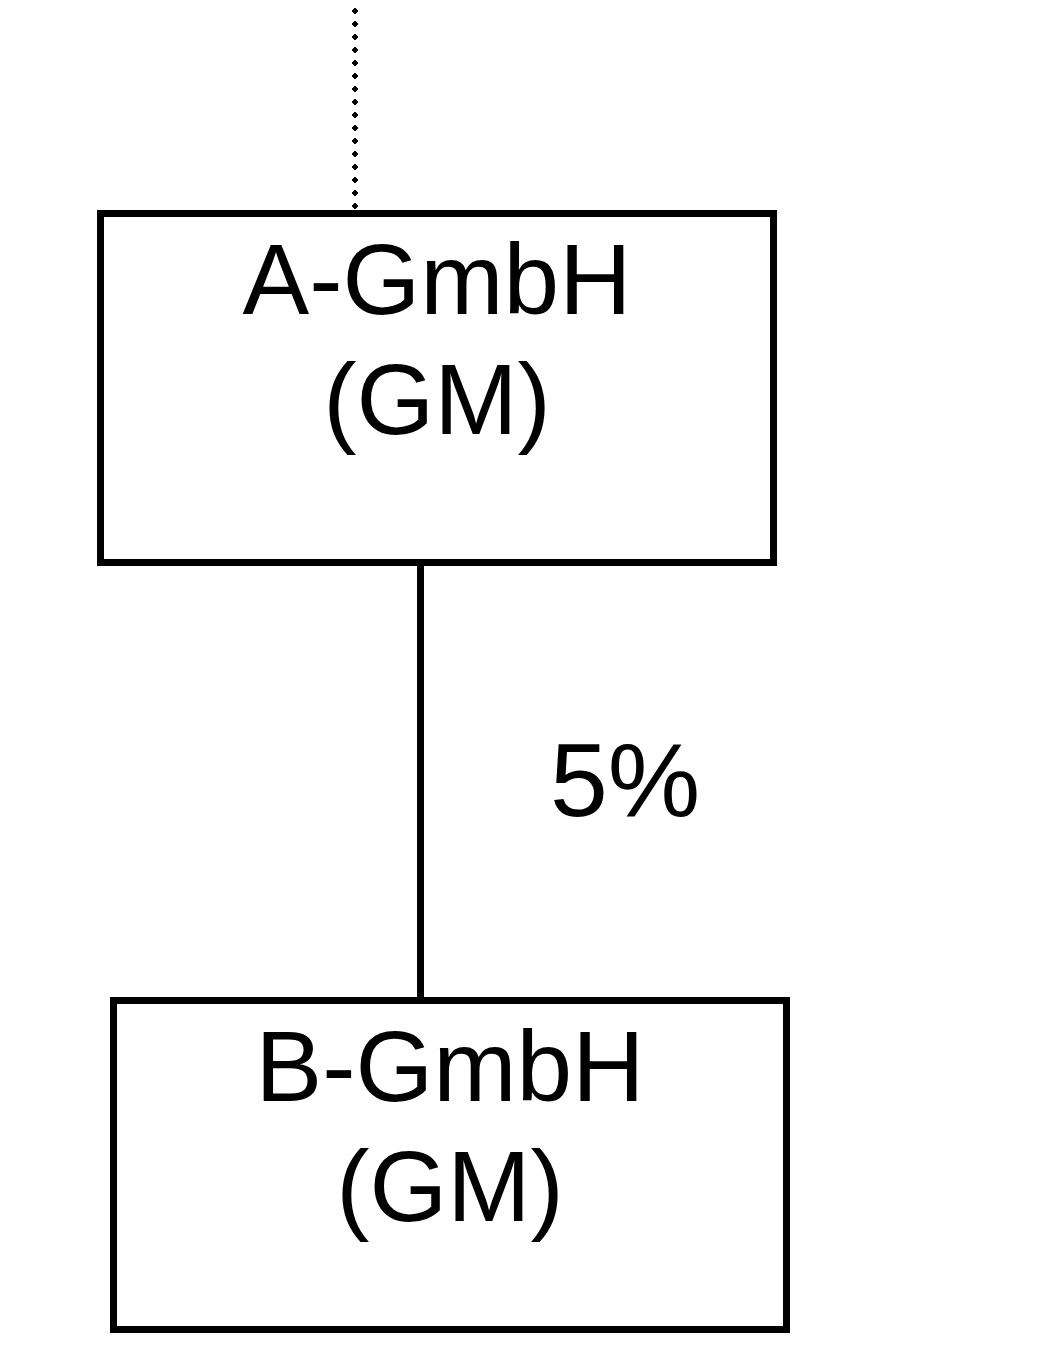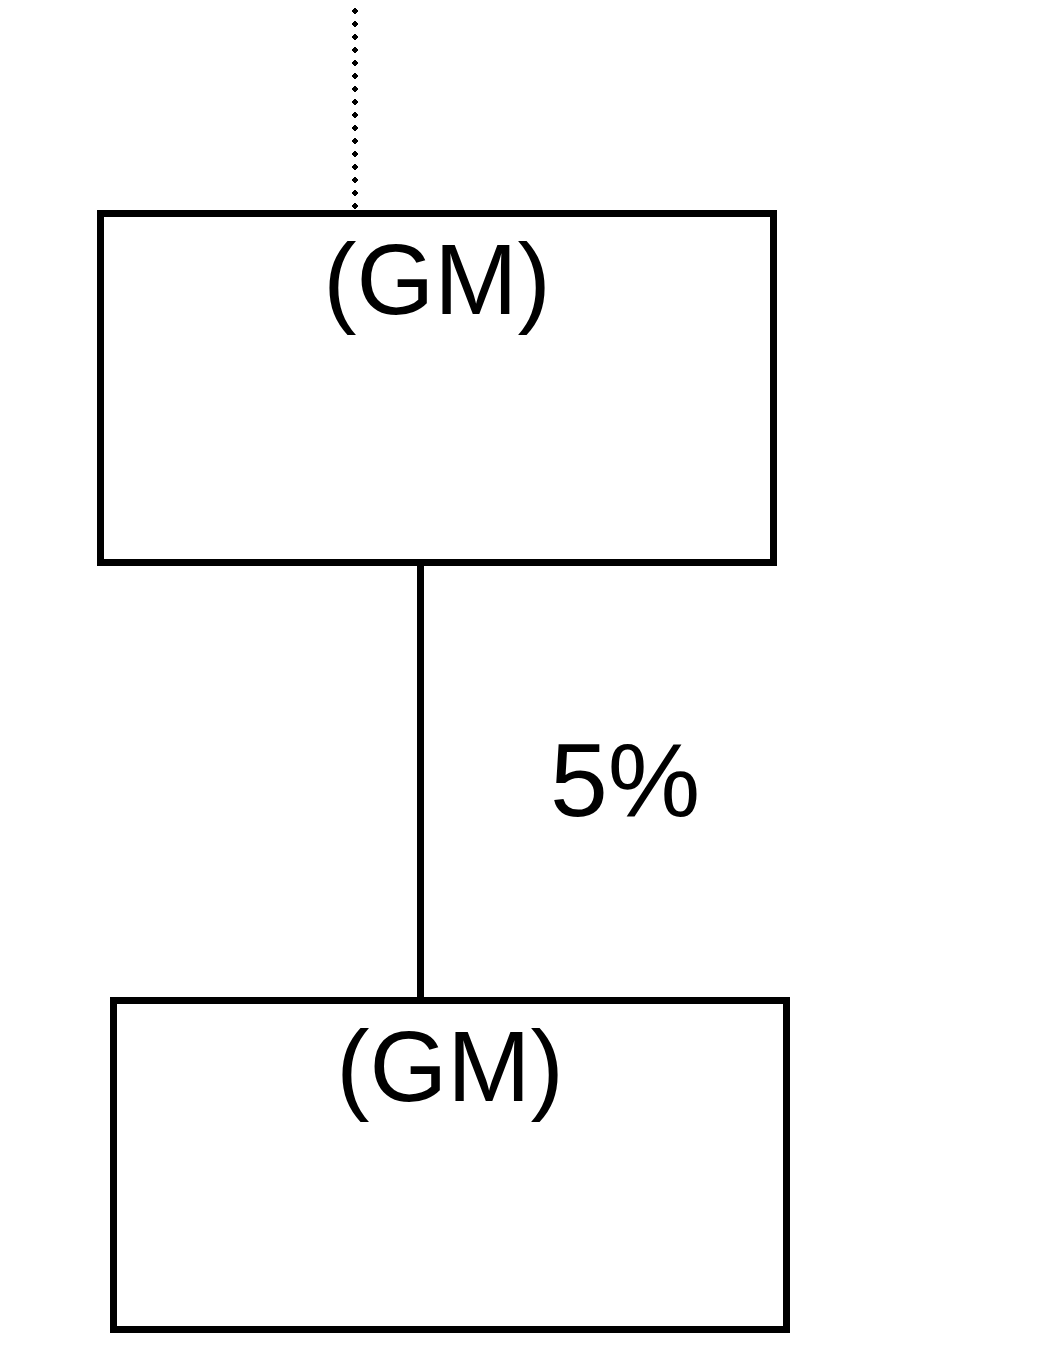--- a/index.html
+++ b/index.html
@@ -72,24 +72,26 @@
   }
 </style>
 </head>
 <body>
 
 <div class="canvas">
 
   <div class="dotted-line"></div>
 
   <div class="node-box" id="node-a">
+    <span class="node-title">A-GmbH</span>
     <span class="node-subtitle">(GM)</span>
   </div>
 
   <div class="connector-line"></div>
 
   <div class="edge-label">5%</div>
 
   <div class="node-box" id="node-b">
+    <span class="node-title">B-GmbH</span>
     <span class="node-subtitle">(GM)</span>
   </div>
 
 </div>
 
 </body></html>

